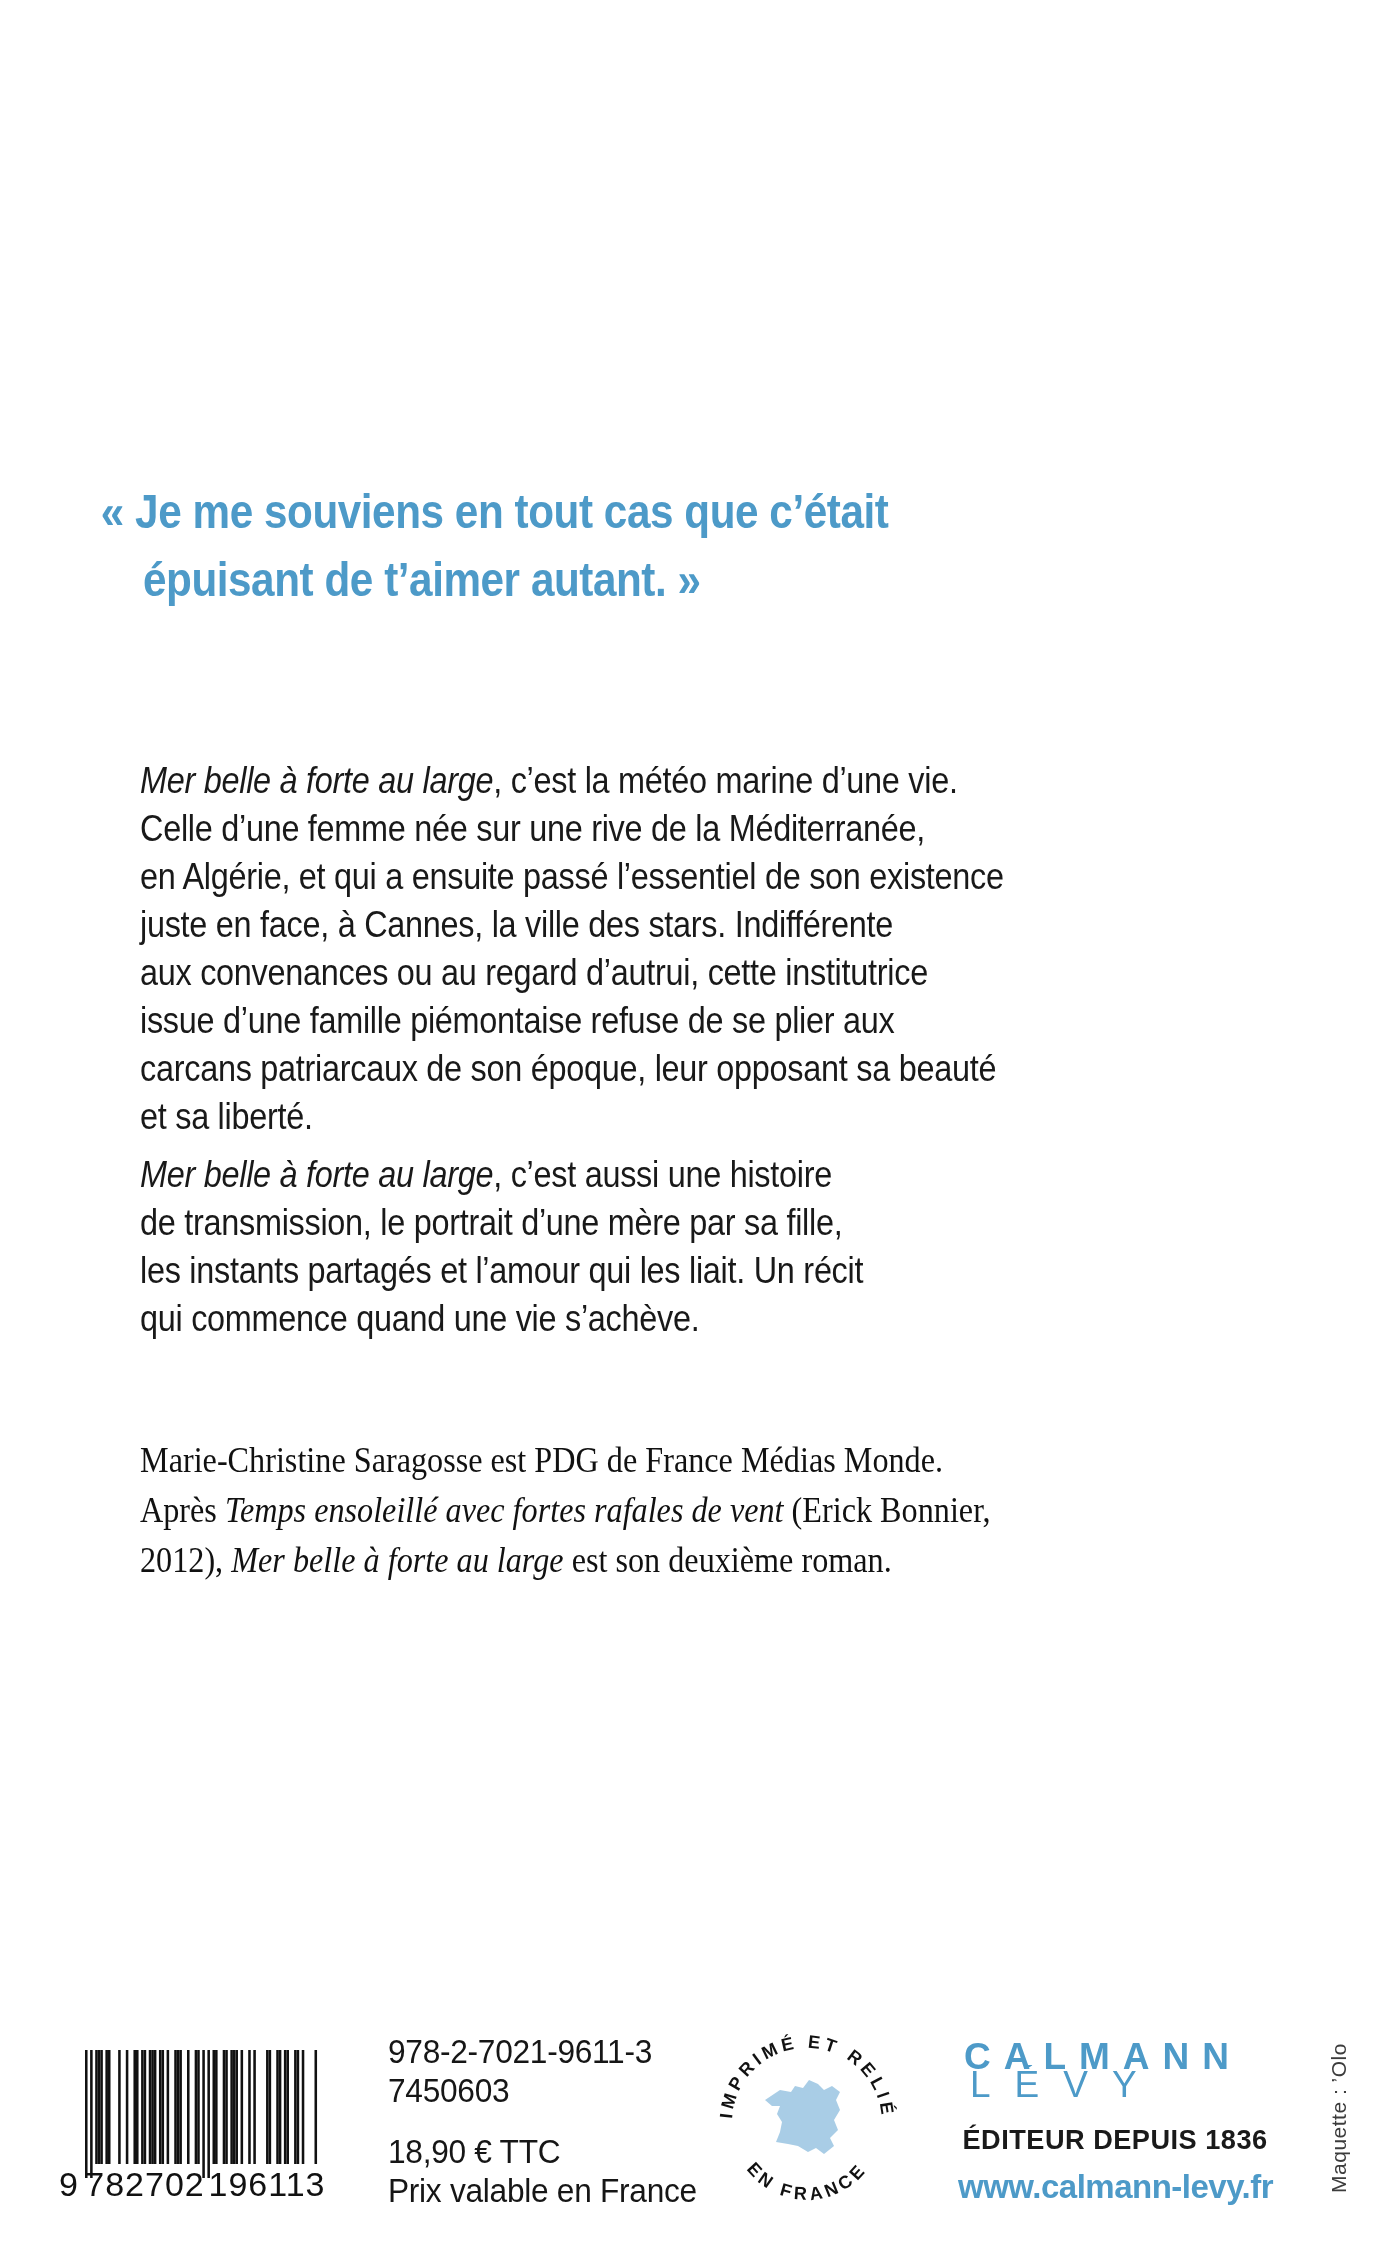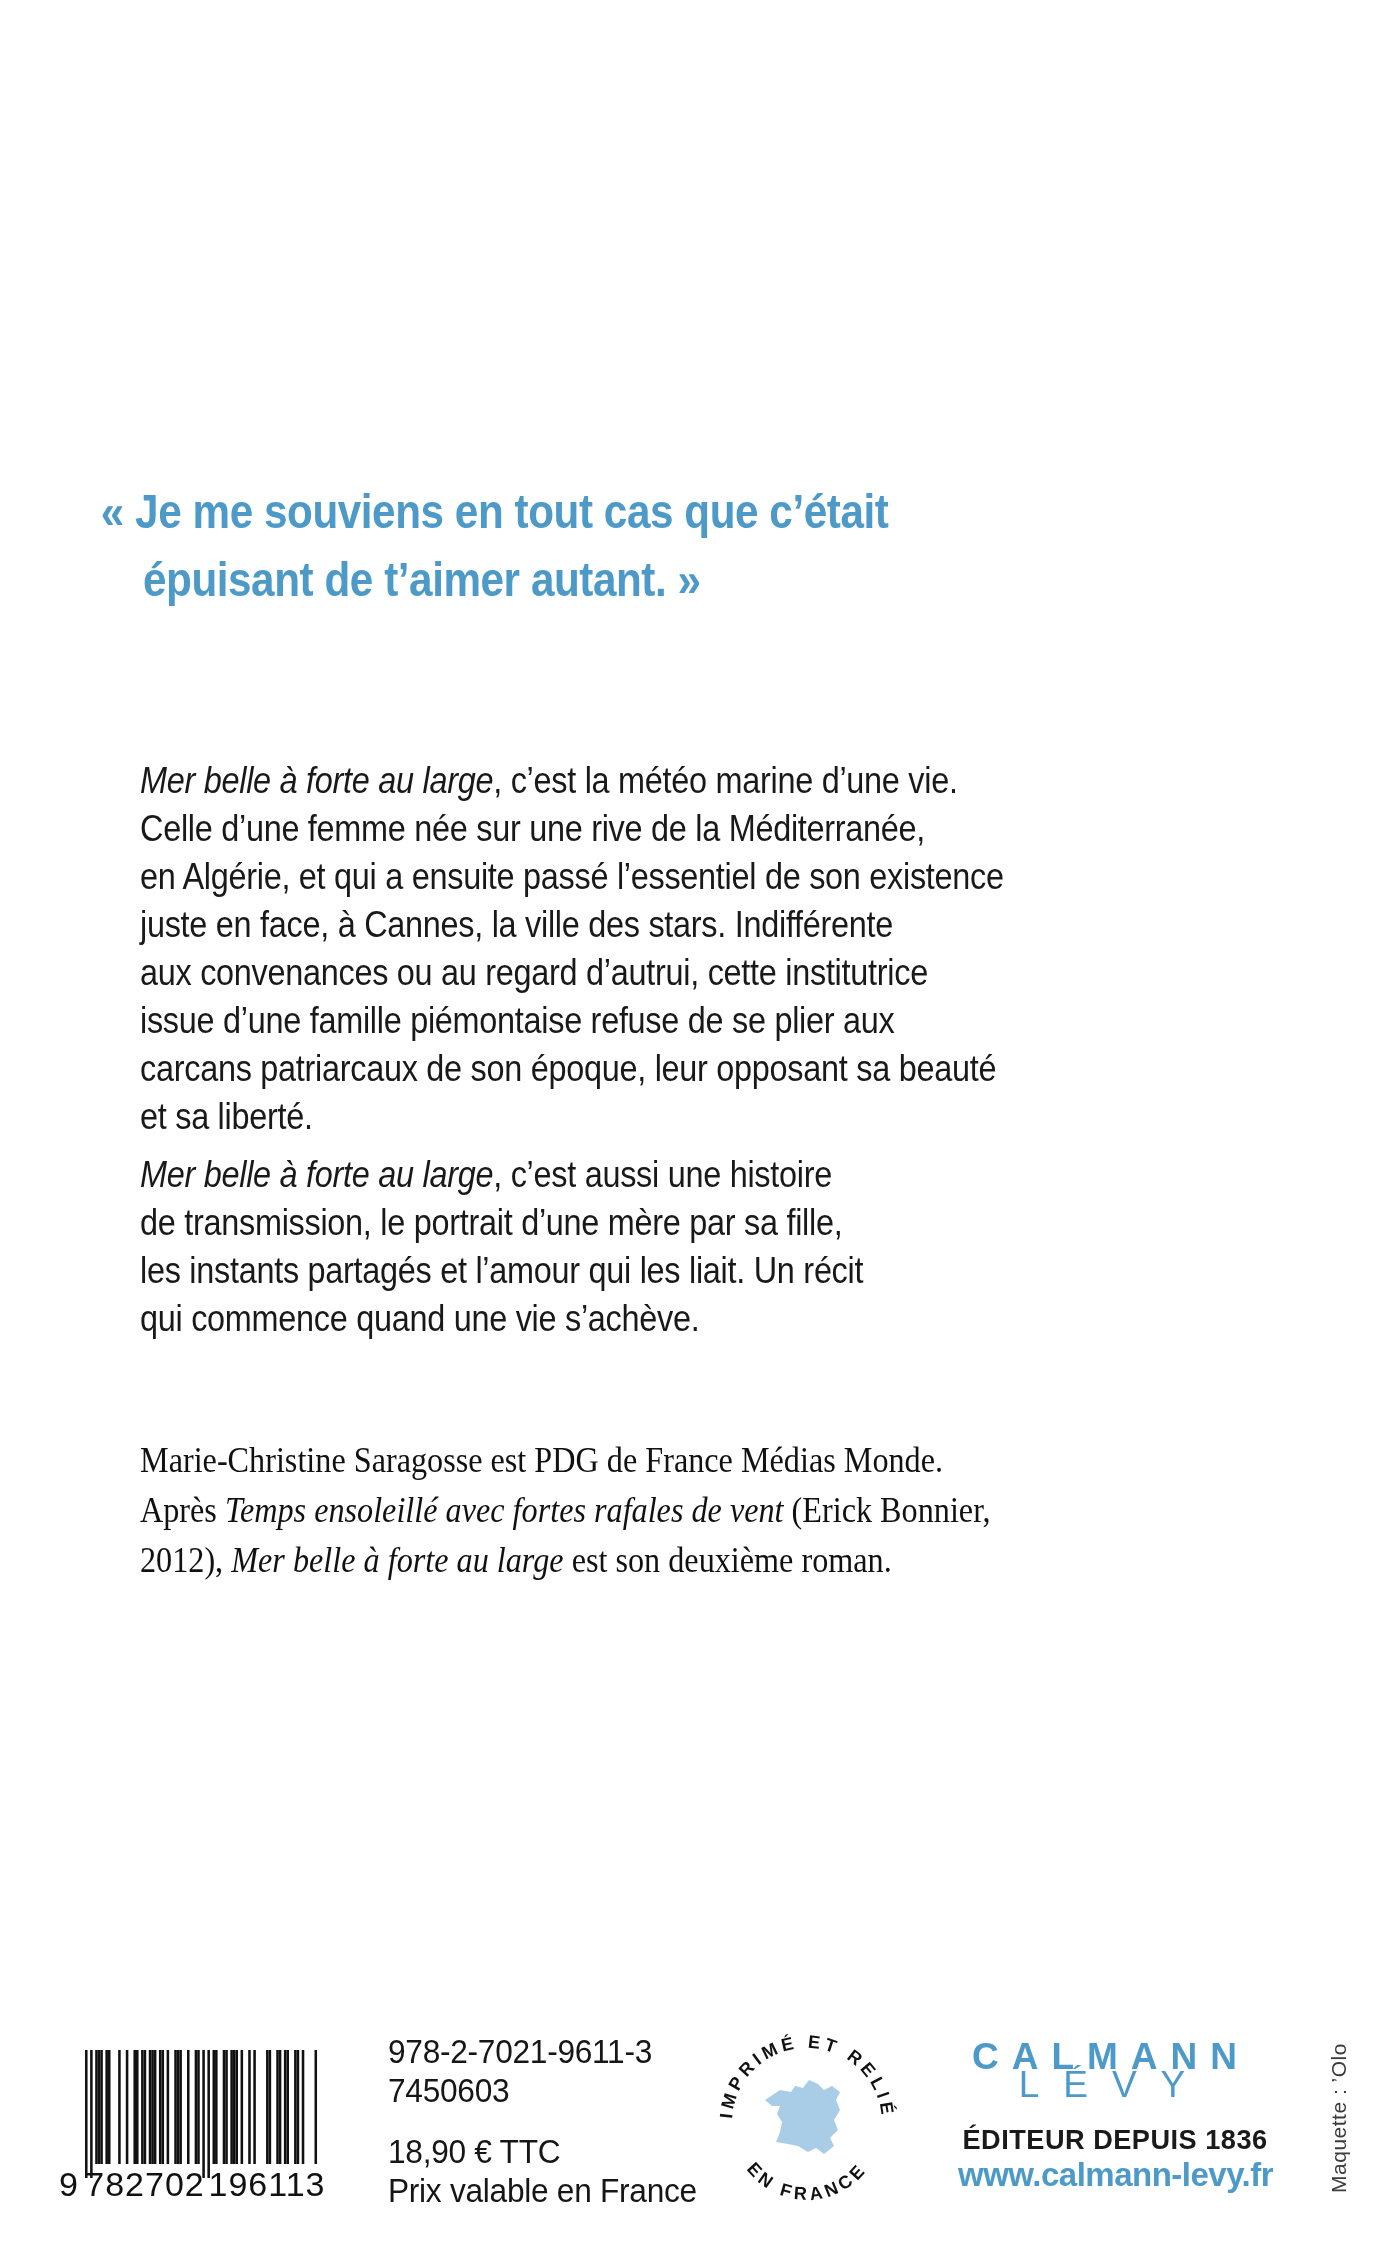--- a/index.html
+++ b/index.html
@@ -54,37 +54,37 @@
     transform:scaleX(0.96);transform-origin:0 0;
   }
 
   .stamp{position:absolute;left:712px;top:2026px;}
   .stamp-text{
     font-family:"Liberation Sans",sans-serif;font-size:18px;font-weight:700;
     letter-spacing:4px;fill:#111;
   }
 
   .publisher{
-    position:absolute;left:958px;top:2040px;width:300px;text-align:center;
+    position:absolute;left:958px;top:2040px;width:300px;
     color:var(--accent,#4d9ac8);
   }
   .pub-line1{
     font-size:37px;font-weight:700;letter-spacing:13px;line-height:34px;
     white-space:nowrap;text-indent:6px;
   }
   .pub-line2{
     font-size:37px;font-weight:400;letter-spacing:24px;line-height:34px;
     margin-top:-6px;white-space:nowrap;text-indent:12px;
   }
   .pub-tagline{
     margin-top:22px;font-size:28px;font-weight:700;letter-spacing:0.5px;
     color:#1a1a1a;white-space:nowrap;transform:scaleX(0.97);transform-origin:center;
   }
   .pub-site{
-    font-size:33px;font-weight:700;letter-spacing:-0.5px;
+    margin-top:12px;font-size:33px;font-weight:700;letter-spacing:-0.5px;
     color:var(--accent,#4d9ac8);white-space:nowrap;
   }
 
   .credit{
     position:absolute;left:1253px;top:2107px;width:170px;height:22px;
     transform:rotate(-90deg);transform-origin:center;
     font-size:21px;color:#3c3c3c;text-align:center;white-space:nowrap;
     letter-spacing:0.5px;
   }
 </style>

